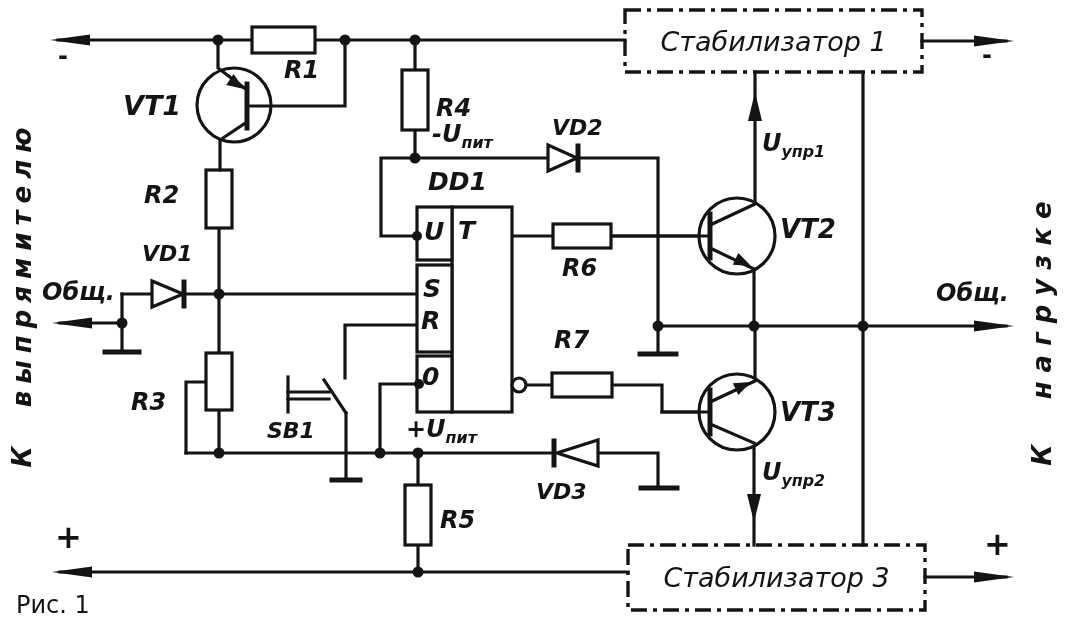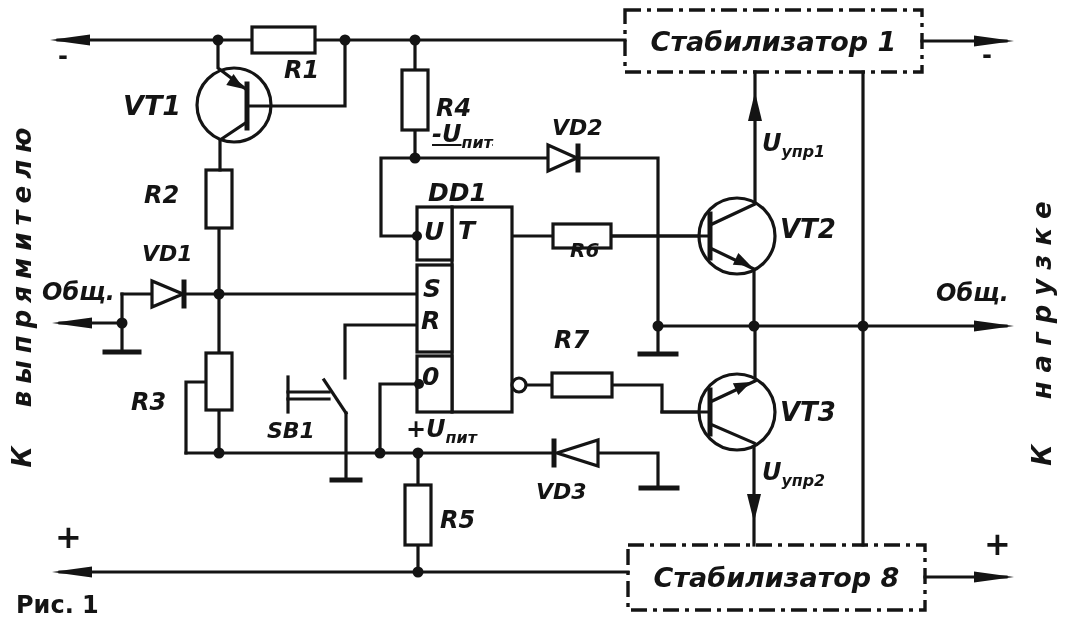--- a/index.html
+++ b/index.html
@@ -11,21 +11,21 @@
   .comp{fill:#ffffff;stroke:#141414;stroke-width:3.2;}
   .dash{fill:none;stroke:#141414;stroke-width:3.4;stroke-dasharray:16 6 4 6;}
   .dot {fill:#141414;stroke:none;}
   .arr {fill:#141414;stroke:none;}
   .lbl{position:absolute;font-style:italic;font-weight:bold;white-space:nowrap;line-height:1;}
   .up{font-style:normal;}
   .sub{font-size:0.66em;font-style:italic;font-weight:bold;}
   .vert{position:absolute;font-style:italic;font-weight:bold;text-align:center;line-height:1;
         transform:rotate(-90deg);transform-origin:center center;white-space:nowrap;}
   .blockcap{position:absolute;display:flex;align-items:center;justify-content:center;
-            font-style:italic;font-weight:bold;white-space:nowrap;}
+            font-style:italic;font-weight:normal;white-space:nowrap;}
 </style>
 </head>
 <body>
 
 <div class="scene">
 
 <svg width="1069" height="639" viewBox="0 0 1069 639">
 
   <g>
 
@@ -217,47 +217,47 @@
 
 <div class="lbl" style="left:123px;top:92px;font-size:27px;">VT1</div>
 <div class="lbl" style="left:780px;top:216px;font-size:26px;">VT2</div>
 <div class="lbl" style="left:780px;top:399px;font-size:26px;">VT3</div>
 
 <div class="lbl" style="left:284px;top:58px;font-size:24px;">R1</div>
 <div class="lbl" style="left:144px;top:183px;font-size:24px;">R2</div>
 <div class="lbl" style="left:131px;top:390px;font-size:24px;">R3</div>
 <div class="lbl" style="left:436px;top:72px;font-size:24px;margin-top:24px;">R4</div>
 <div class="lbl" style="left:440px;top:508px;font-size:24px;font-style:italic;">R5</div>
-<div class="lbl" style="left:562px;top:240px;font-size:20px;margin-left:8px;">R6</div>
+<div class="lbl" style="left:562px;top:256px;font-size:24px;">R6</div>
 <div class="lbl" style="left:554px;top:328px;font-size:24px;">R7</div>
 
 <div class="lbl" style="left:142px;top:243px;font-size:22px;">VD1</div>
 <div class="lbl" style="left:552px;top:117px;font-size:22px;">VD2</div>
 <div class="lbl" style="left:536px;top:481px;font-size:22px;">VD3</div>
 
-<div class="lbl" style="left:428px;top:169px;font-size:25px;margin-top:11px;">DD1</div>
+<div class="lbl" style="left:428px;top:169px;font-size:25px;">DD1</div>
 <div class="lbl" style="left:267px;top:420px;font-size:22px;">SB1</div>
 
 <div class="lbl" style="left:424px;top:219px;font-size:25px;">U</div>
 <div class="lbl" style="left:458px;top:218px;font-size:25px;">T</div>
 <div class="lbl" style="left:423px;top:276px;font-size:25px;">S</div>
 <div class="lbl" style="left:421px;top:308px;font-size:25px;">R</div>
 <div class="lbl" style="left:422px;top:364px;font-size:25px;">0</div>
 
-<div class="lbl" style="left:432px;top:122px;font-size:24px;text-decoration:underline;">
+<div class="lbl" style="left:432px;top:122px;font-size:24px;">
   <span>-U</span><sub class="sub">пит</sub>
 </div>
 <div class="lbl" style="left:406px;top:417px;font-size:24px;">
   <span>+U</span><sub class="sub">пит</sub>
 </div>
 <div class="lbl" style="left:762px;top:131px;font-size:24px;">
   <span>U</span><sub class="sub">упр1</sub>
 </div>
 <div class="lbl" style="left:762px;top:460px;font-size:24px;">
   <span>U</span><sub class="sub">упр2</sub>
 </div>
 
 <div class="blockcap" style="left:625px;top:10px;width:297px;height:62px;font-size:27px;">Стабилизатор 1</div>
-<div class="blockcap" style="left:628px;top:545px;width:297px;height:65px;font-size:27px;">Стабилизатор 8</div>
-
-<div class="lbl up" style="left:16px;top:593px;font-size:24px;font-weight:bold;">Рис. 1</div>
+<div class="blockcap" style="left:628px;top:545px;width:297px;height:65px;font-size:27px;">Стабилизатор 3</div>
+
+<div class="lbl up" style="left:16px;top:593px;font-size:24px;font-weight:normal;">Рис. 1</div>
 
 </div>
 
 </body></html>

